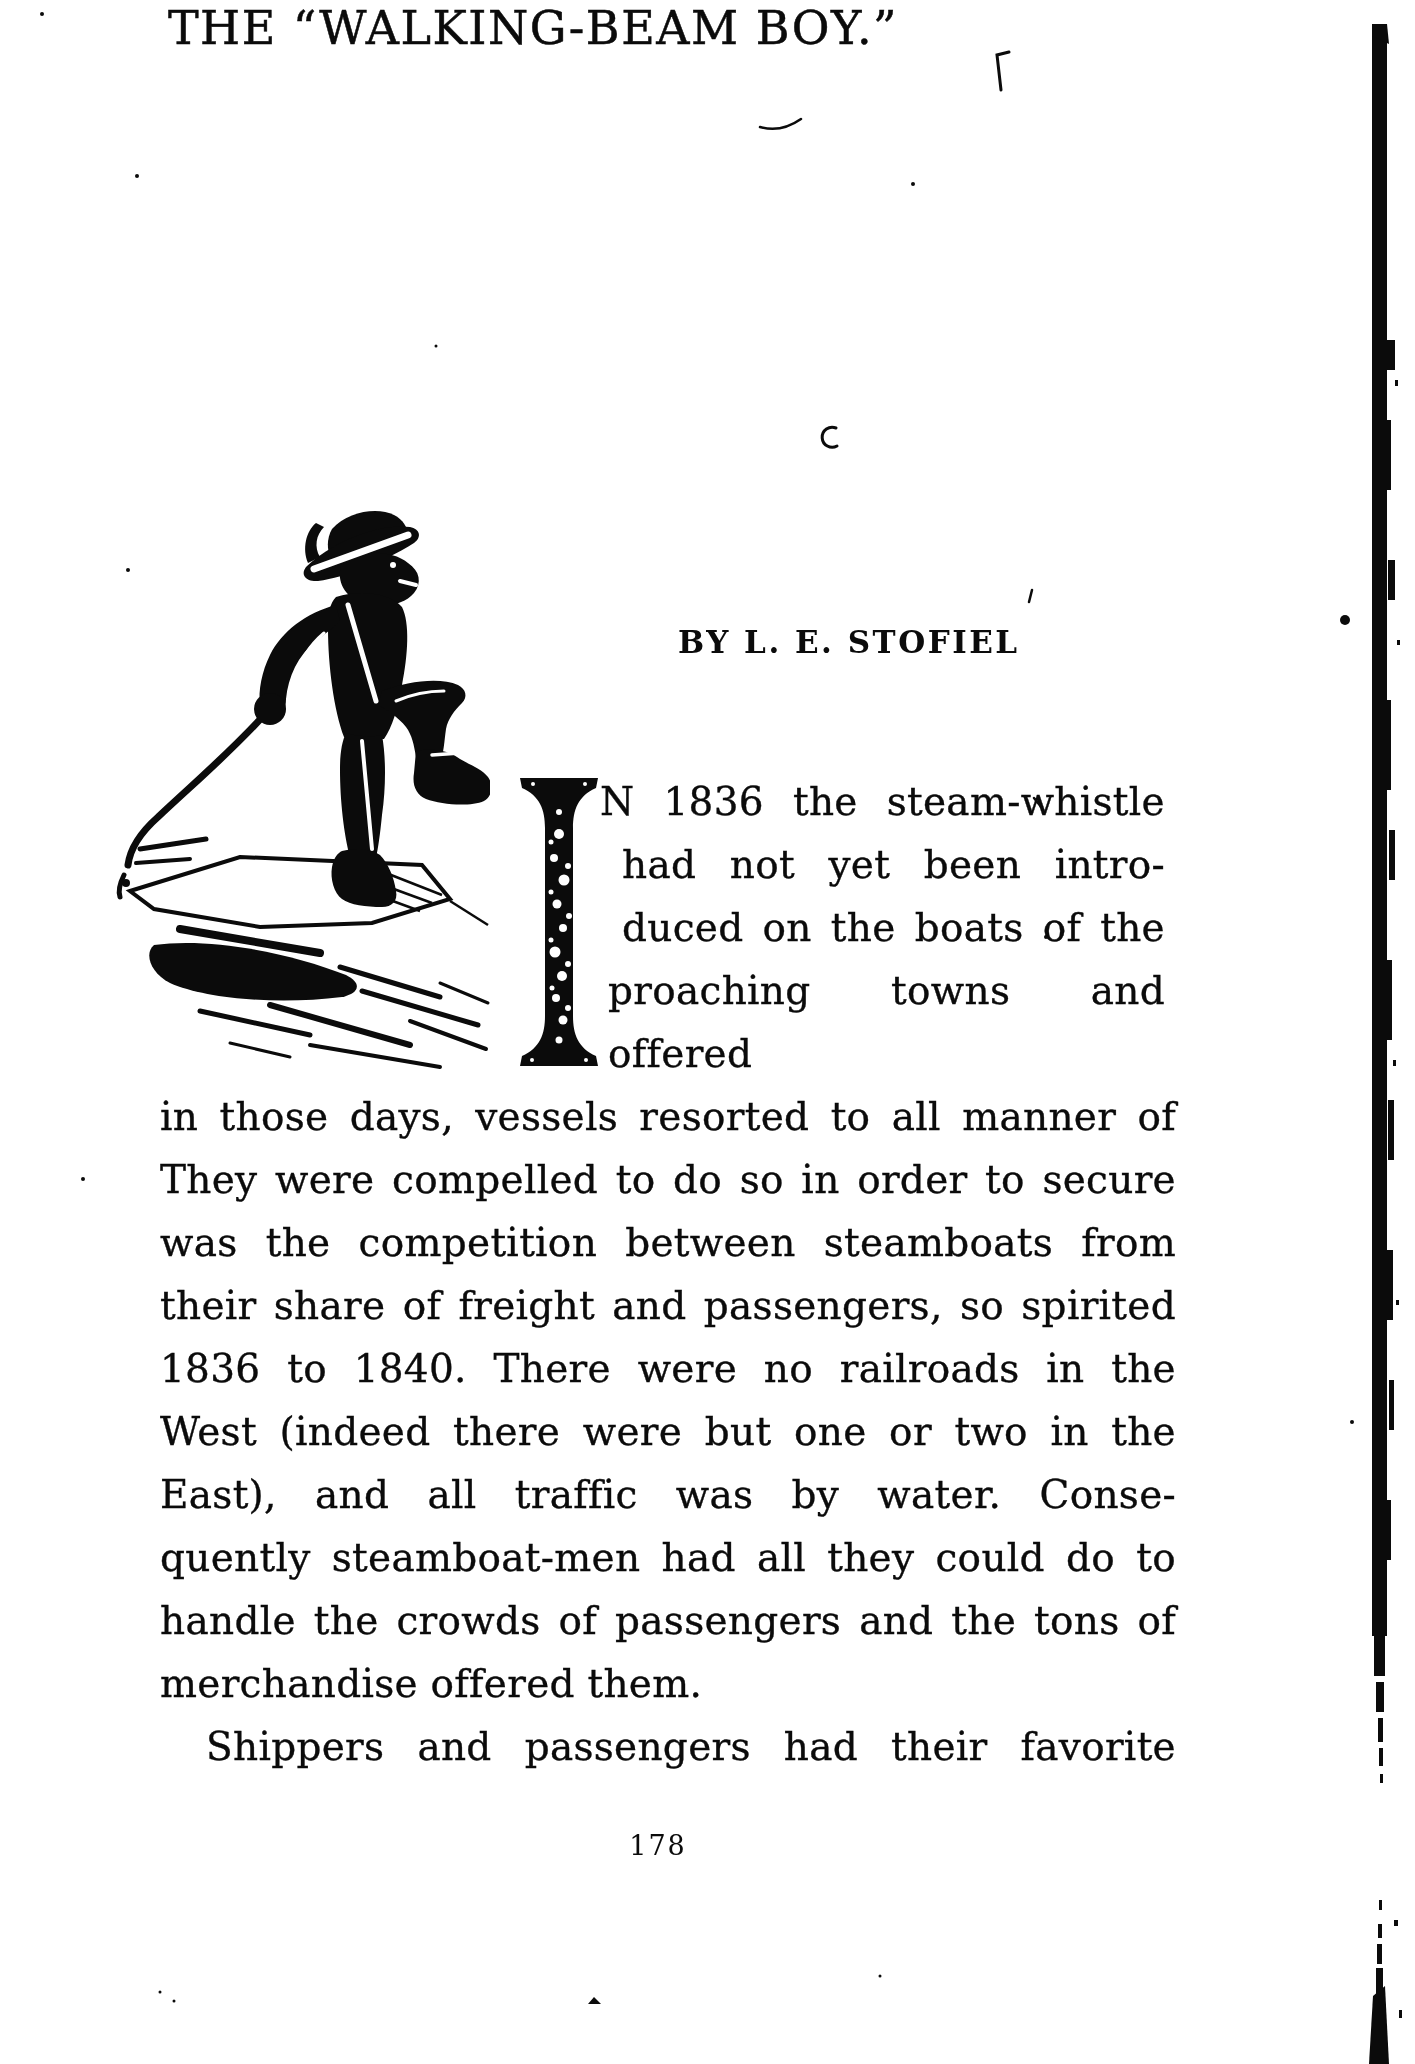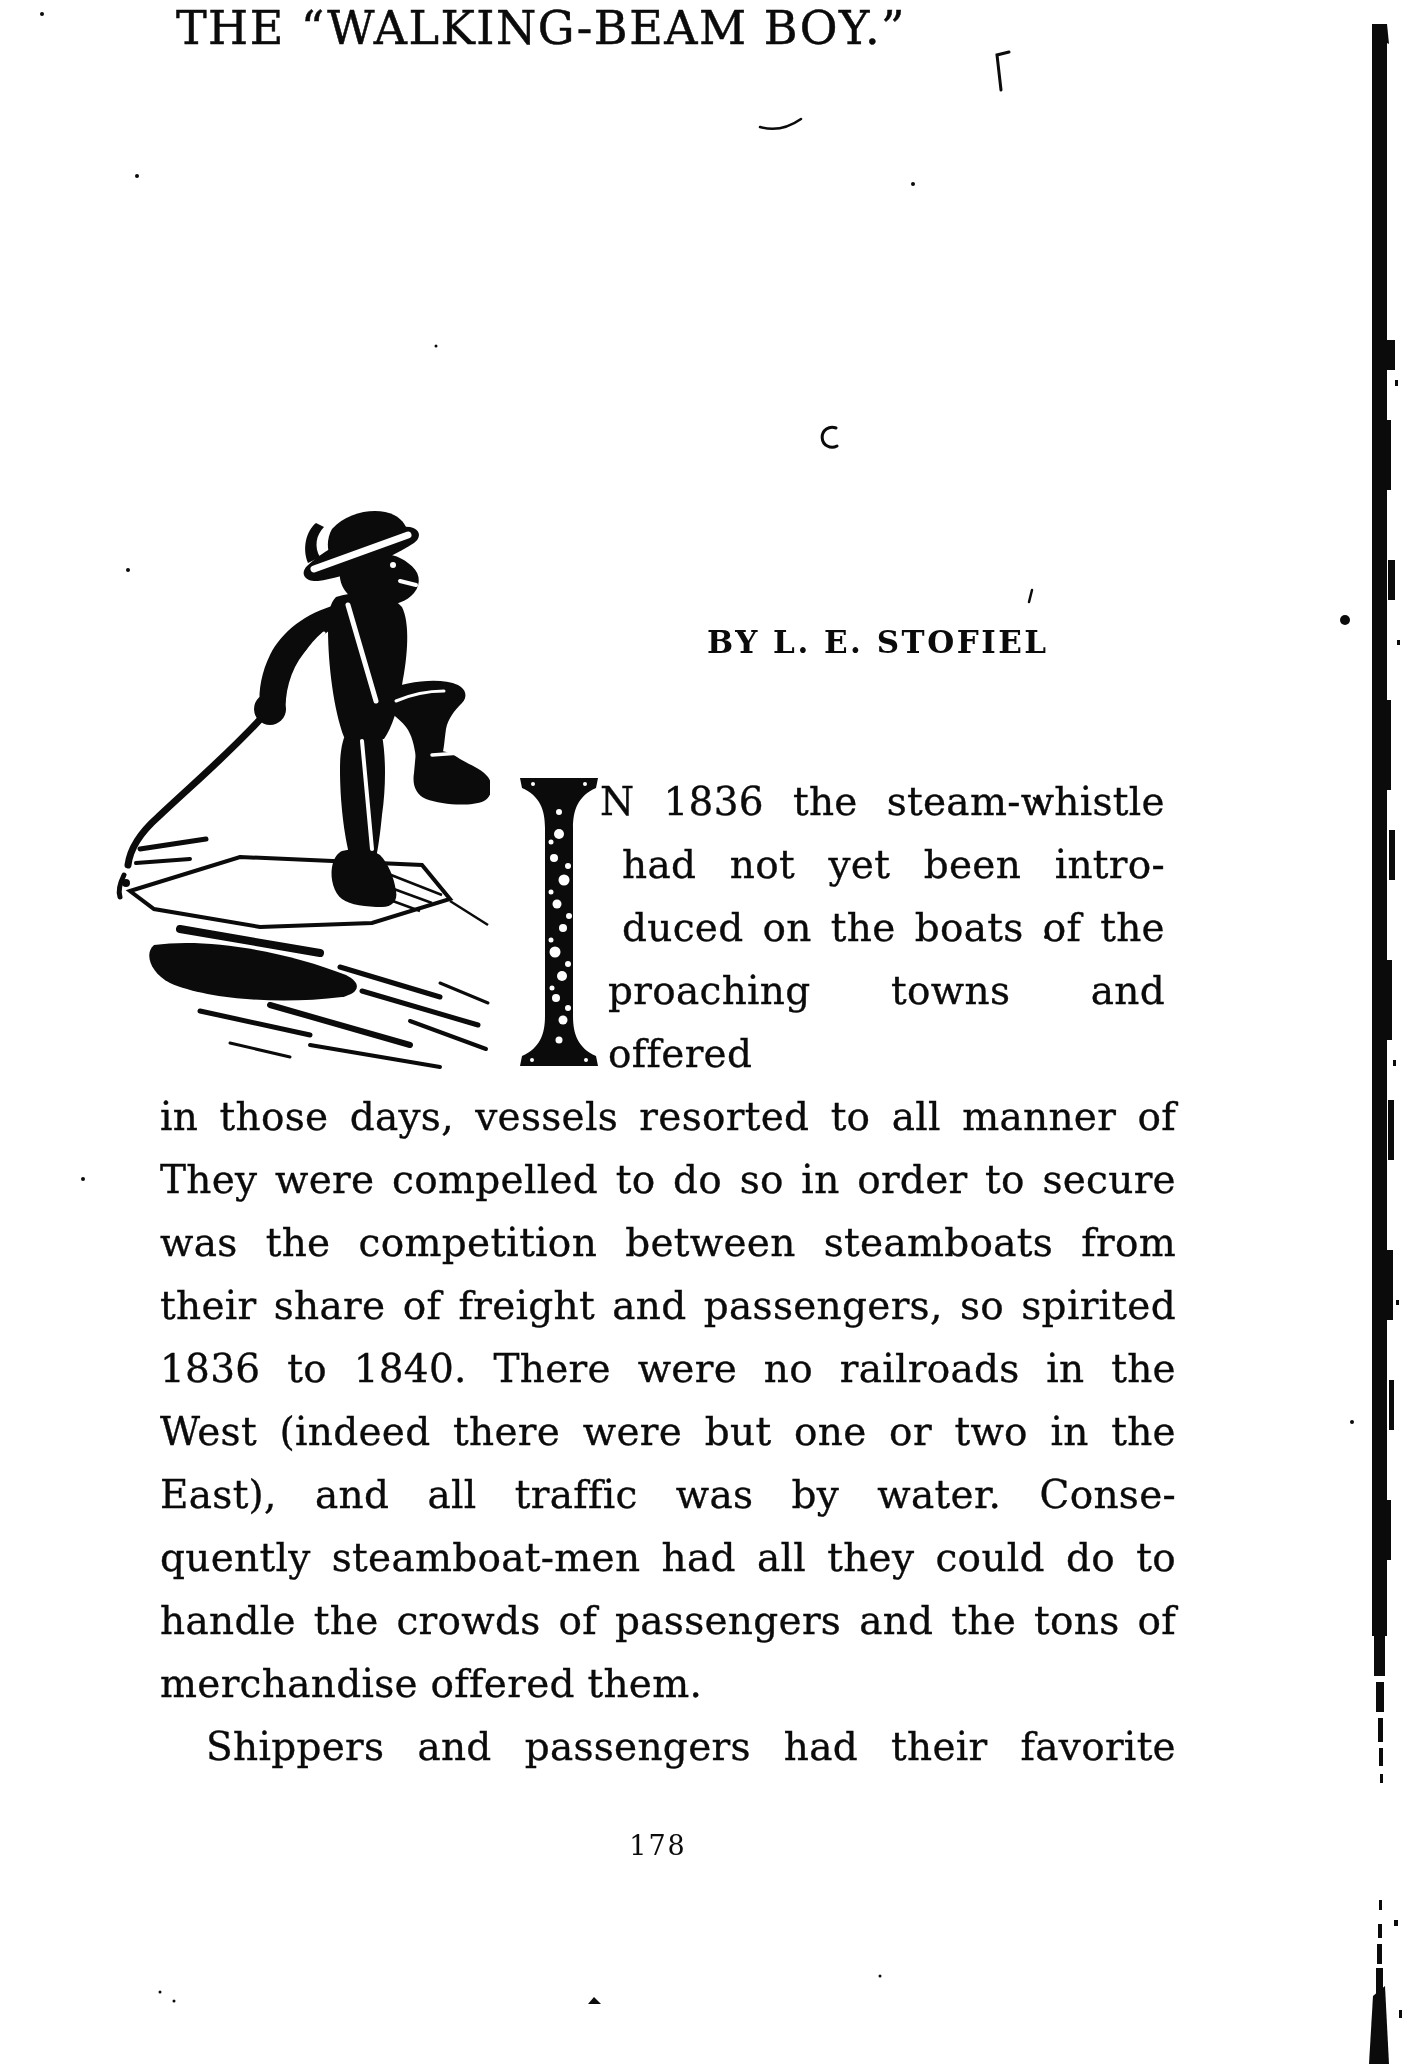--- a/index.html
+++ b/index.html
@@ -5,33 +5,32 @@
   html,body{margin:0;padding:0;background:#ffffff;}
   .page{
     position:relative;
     width:1415px;height:2064px;
     background:#ffffff;color:#0b0b0b;
     font-family:"DejaVu Serif","Liberation Serif",serif;
     overflow:hidden;
   }
   .abs{position:absolute;}
   .title{
-    left:16px;top:447;width:1050px;
+    left:8px;top:447;width:1050px;
     text-align:center;
     font-size:46px;line-height:56px;
     letter-spacing:1.5px;
     -webkit-text-stroke:0.5px #0b0b0b;
     white-space:nowrap;
   }
   .byline{
     left:678px;top:622px;width:360px;
     font-size:31px;line-height:40px;
     font-weight:700;letter-spacing:2.5px;
     white-space:nowrap;
-    margin-left:29px;
   }
   .bodytext{font-size:39px;line-height:63px;letter-spacing:0.3px;-webkit-text-stroke:0.35px #0b0b0b;}
   .line{text-align:justify;text-align-last:justify;}
   .line.no-just{text-align:left;text-align-last:left;}
   .para-opening{left:600px;top:770px;width:565px;}
   .op-indent{padding-left:22px;}
   .op-indent5{padding-left:8px;}
   .para-body{left:160px;top:1085px;width:1016px;}
   .new-par{padding-left:46px;}
   .pagenum{

